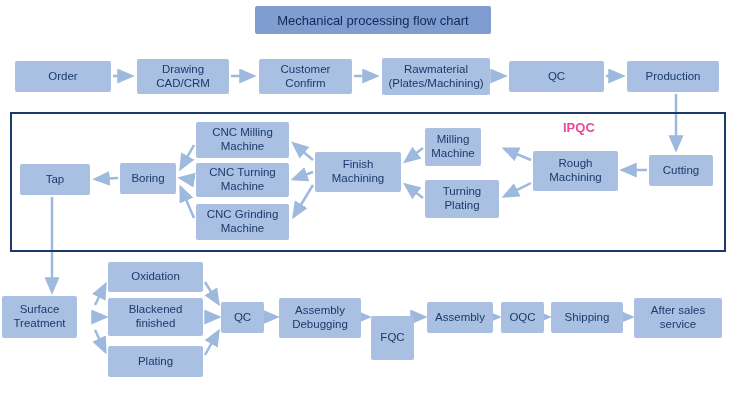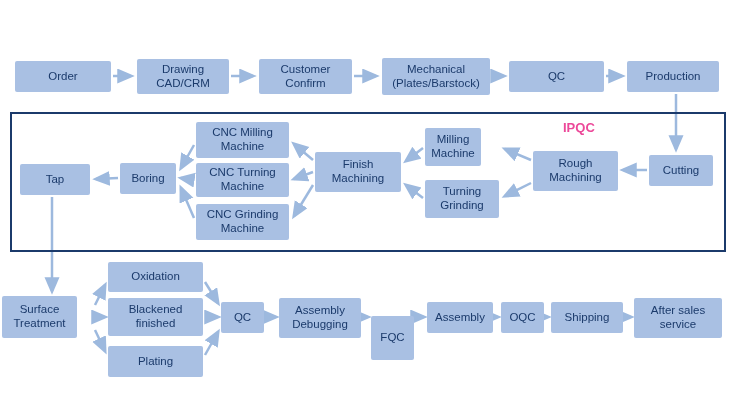--- a/index.html
+++ b/index.html
@@ -79,35 +79,36 @@
       <line x1="205" y1="355" x2="218" y2="332" marker-end="url(#ah)"></line>
       <line x1="265" y1="317" x2="276" y2="317" marker-end="url(#ah)"></line>
       <line x1="363" y1="317" x2="368" y2="317" marker-end="url(#ah)"></line>
       <line x1="415" y1="317" x2="424" y2="317" marker-end="url(#ah)"></line>
       <line x1="495" y1="317" x2="498" y2="317" marker-end="url(#ah)"></line>
       <line x1="545" y1="317" x2="548" y2="317" marker-end="url(#ah)"></line>
       <line x1="625" y1="317" x2="631" y2="317" marker-end="url(#ah)"></line>
     </g>
   </svg>
 
+  <div class="title-box" style="left:255px;top:6px;width:236px;height:28px">Mechanical processing flow chart</div>
 
   <div class="ipqc-frame" style="left:10px;top:112px;width:716px;height:140px"></div>
   <div class="ipqc-label" style="left:563px;top:120px">IPQC</div>
 
   <div class="node" style="left:15px;top:61px;width:96px;height:31px">Order</div>
   <div class="node" style="left:137px;top:59px;width:92px;height:35px">Drawing CAD/CRM</div>
   <div class="node" style="left:259px;top:59px;width:93px;height:35px">Customer Confirm</div>
-  <div class="node" style="left:382px;top:58px;width:108px;height:37px">Mechanical (Plates/Barstock)</div>
+  <div class="node" style="left:382px;top:58px;width:108px;height:37px">Rawmaterial (Plates/Machining)</div>
   <div class="node" style="left:509px;top:61px;width:95px;height:31px">QC</div>
   <div class="node" style="left:627px;top:61px;width:92px;height:31px">Production</div>
 
   <div class="node" style="left:649px;top:155px;width:64px;height:31px">Cutting</div>
   <div class="node" style="left:533px;top:151px;width:85px;height:40px">Rough Machining</div>
   <div class="node" style="left:425px;top:128px;width:56px;height:38px">Milling Machine</div>
-  <div class="node" style="left:425px;top:180px;width:74px;height:38px">Turning Grinding</div>
+  <div class="node" style="left:425px;top:180px;width:74px;height:38px">Turning Plating</div>
   <div class="node" style="left:315px;top:152px;width:86px;height:40px">Finish Machining</div>
   <div class="node" style="left:196px;top:122px;width:93px;height:36px">CNC Milling Machine</div>
   <div class="node" style="left:196px;top:163px;width:93px;height:34px">CNC Turning Machine</div>
   <div class="node" style="left:196px;top:204px;width:93px;height:36px">CNC Grinding Machine</div>
   <div class="node" style="left:120px;top:163px;width:56px;height:31px">Boring</div>
   <div class="node" style="left:20px;top:164px;width:70px;height:31px">Tap</div>
 
   <div class="node" style="left:2px;top:296px;width:75px;height:42px">Surface Treatment</div>
   <div class="node" style="left:108px;top:262px;width:95px;height:30px">Oxidation</div>
   <div class="node" style="left:108px;top:298px;width:95px;height:38px">Blackened finished</div>

